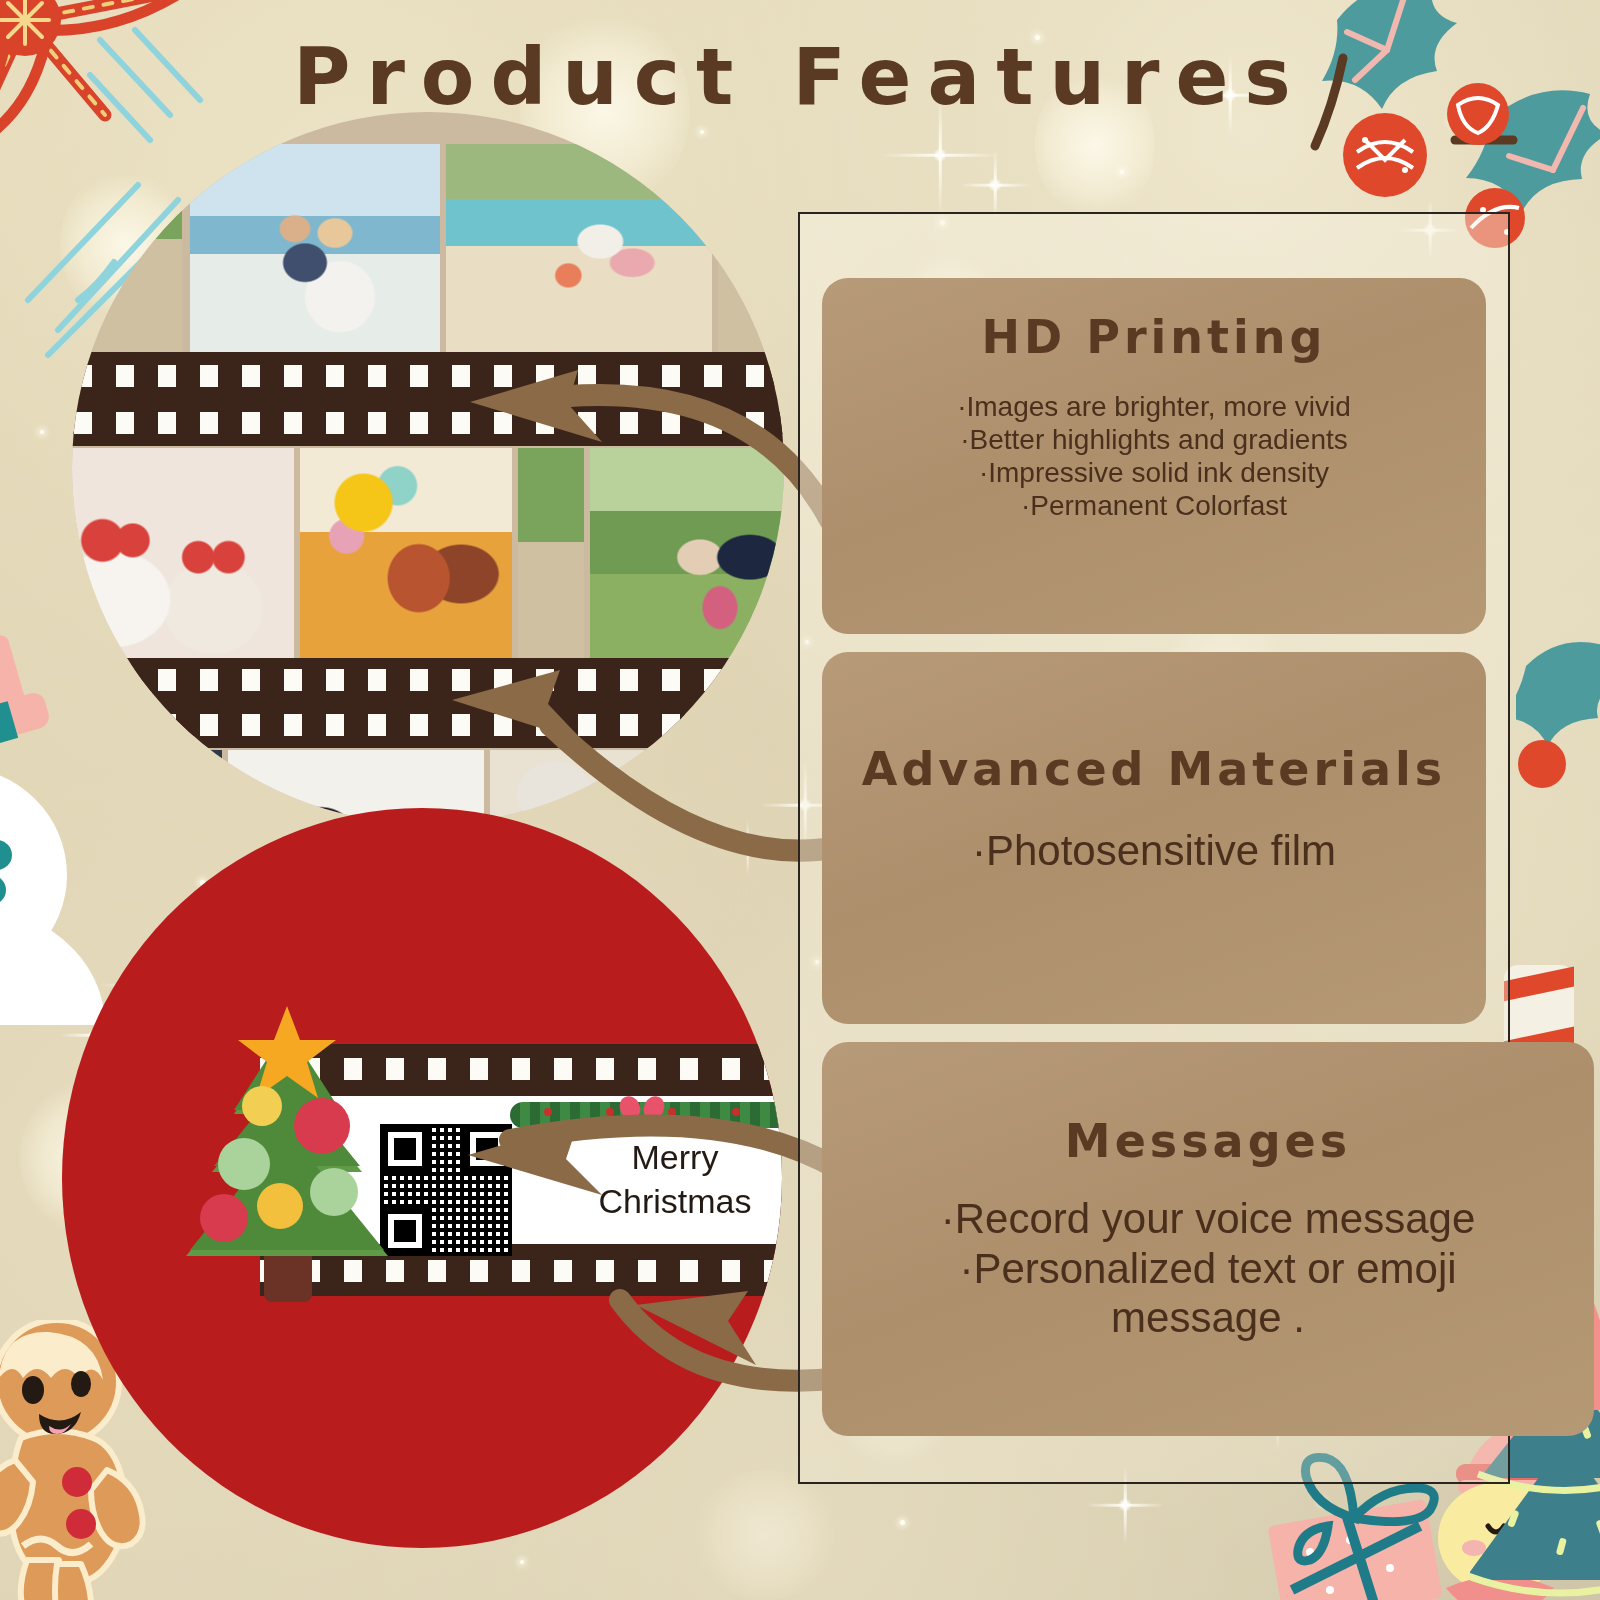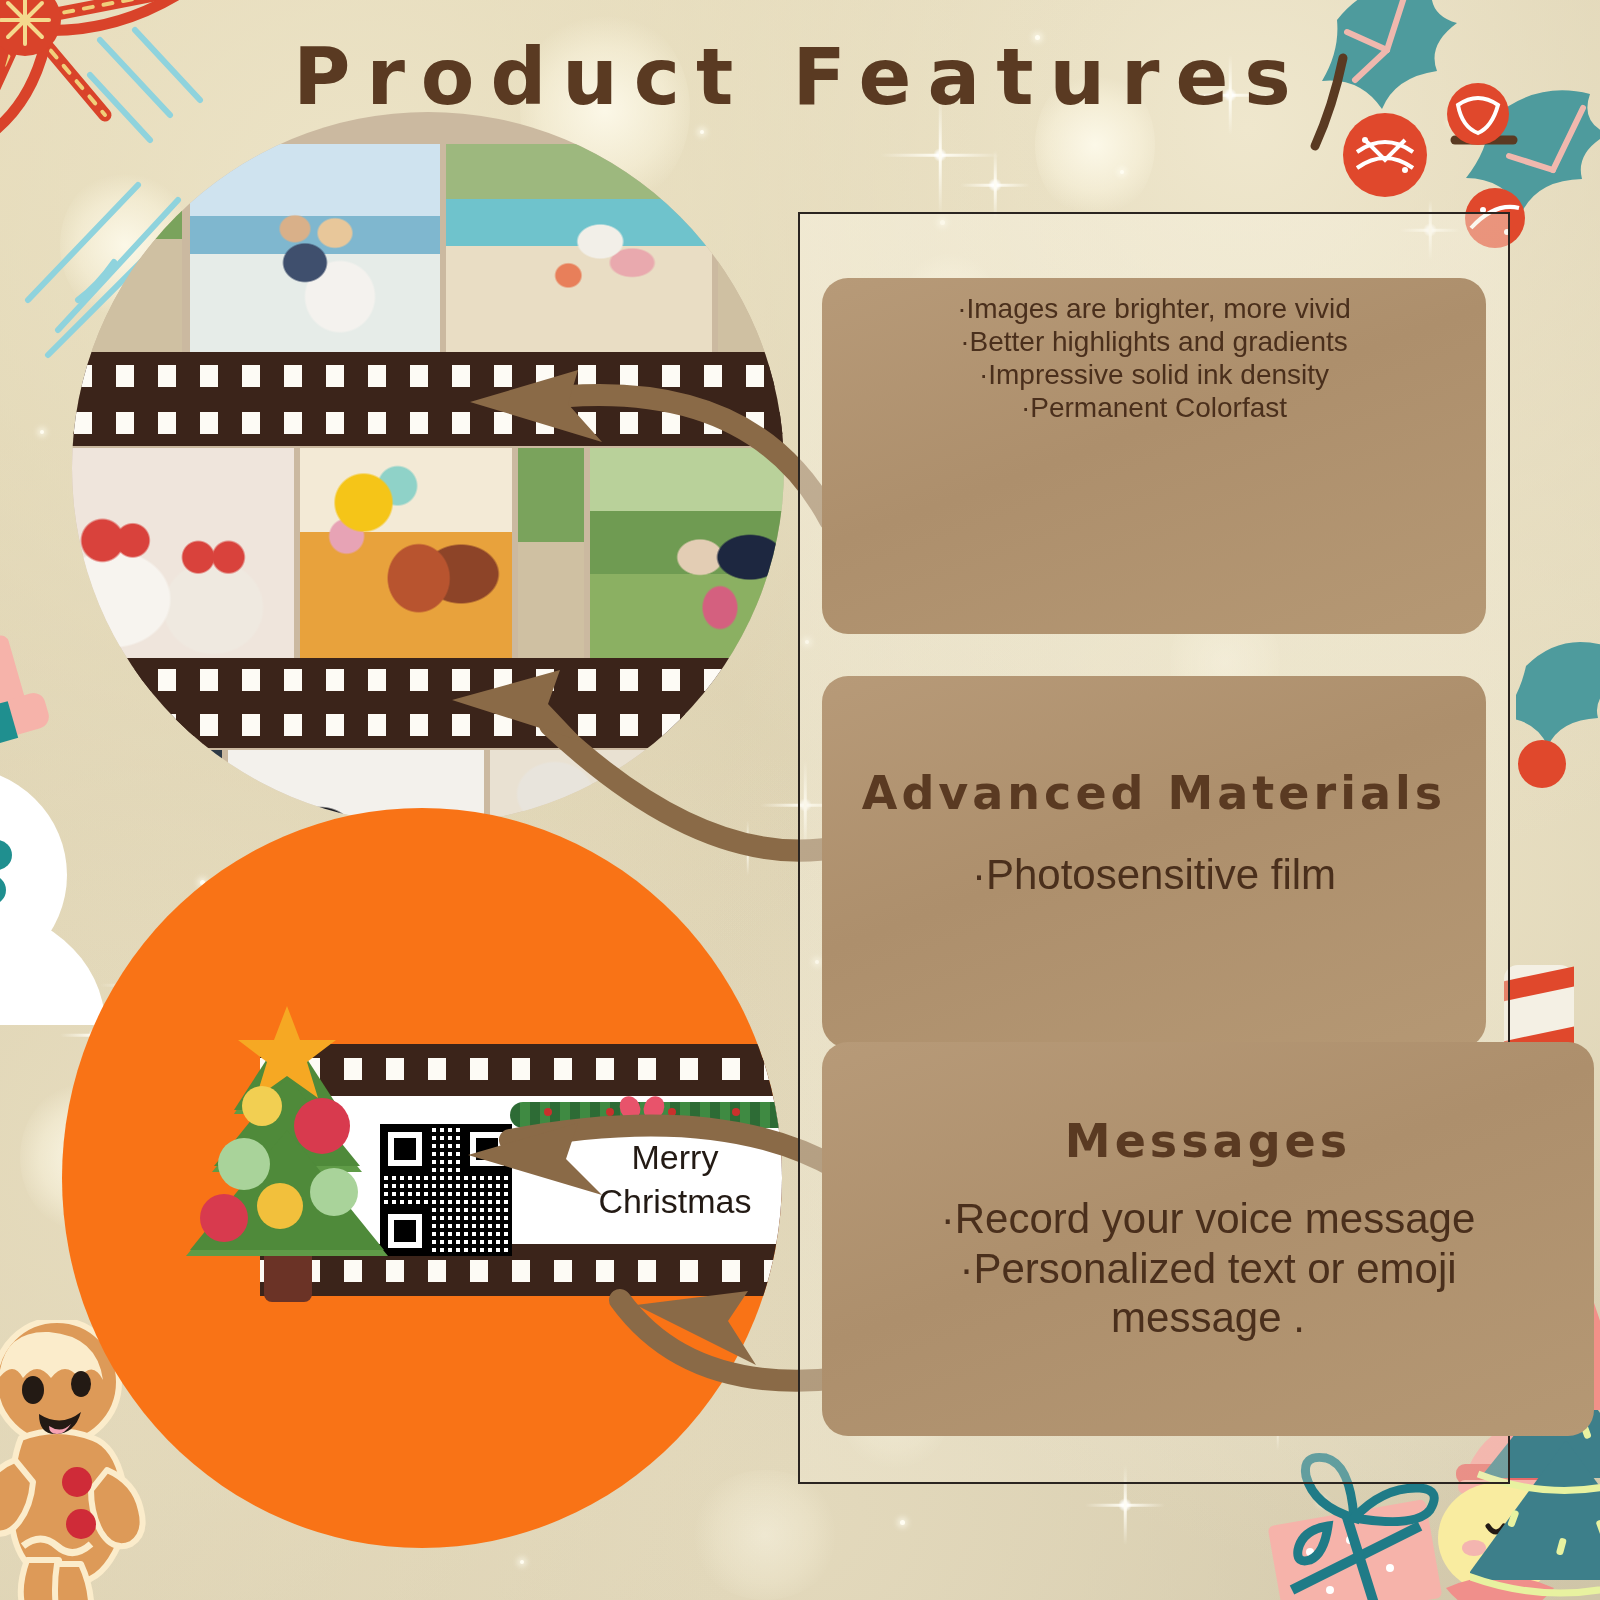--- a/index.html
+++ b/index.html
@@ -46,31 +46,31 @@
 
   
   .card{position:absolute;left:822px;border-radius:26px;box-sizing:border-box;
     background:linear-gradient(160deg,#b79a78 0%,#ad8f6c 45%,#b59874 100%);
     padding:14px 26px;text-align:center;color:#4a2f1c;}
   .card .ct{font-family:"DejaVu Sans", sans-serif;font-weight:bold;color:#5a3a22;letter-spacing:4px;}
   .card .cl{line-height:1.18;}
   .card-1{top:278px;width:664px;height:356px;}
   .card-1 .ct{font-size:46px;margin:18px 0 26px;}
   .card-1 .cl{font-size:28px;}
-  .card-2{top:652px;width:664px;height:372px;margin-top:24px;}
+  .card-2{top:652px;width:664px;height:372px;}
   .card-2 .ct{font-size:46px;margin:76px 0 30px;}
   .card-2 .cl{font-size:42px;}
   .card-3{top:1042px;width:772px;height:394px;}
   .card-3 .ct{font-size:46px;margin:58px 0 26px;}
   .card-3 .cl{font-size:42px;}
 
   
   .circ{position:absolute;border-radius:50%;overflow:hidden;}
   .circ-top{left:72px;top:112px;width:712px;height:712px;background:#cbb9a0;}
-  .circ-bot{left:62px;top:808px;width:720px;height:740px;background:#f97316;}
+  .circ-bot{left:62px;top:808px;width:720px;height:740px;background:#b91c1c;}
 
   
   .fs-row{position:absolute;left:-40px;width:820px;background:#3b241a;}
   .perf{position:absolute;left:0;width:100%;height:22px;
     background:repeating-linear-gradient(to right,#fdfbf5 0 18px,#3b241a 18px 42px);}
   .ph{position:absolute;overflow:hidden;background-size:cover;}
 
   
   .p-wed1{background:
       radial-gradient(ellipse at 46% 56%,#3f4f6d 0 11%,rgba(0,0,0,0) 12%),
@@ -494,20 +494,21 @@
       <path d="M468 1155 l110 -32 l-12 36 l36 36 z"></path>
       <path d="M636 1305 l112 -14 l-20 30 l28 44 z"></path>
     </g>
   </svg>
 
   <div class="title">Product Features</div>
 
   <div class="frame"></div>
 
   <div class="card card-1">
+    <div class="ct">HD Printing</div>
     <div class="cl">·Images are brighter, more vivid</div>
     <div class="cl">·Better highlights and gradients</div>
     <div class="cl">·Impressive solid ink density</div>
     <div class="cl">·Permanent Colorfast</div>
   </div>
 
   <div class="card card-2">
     <div class="ct">Advanced Materials</div>
     <div class="cl">·Photosensitive film</div>
   </div>

